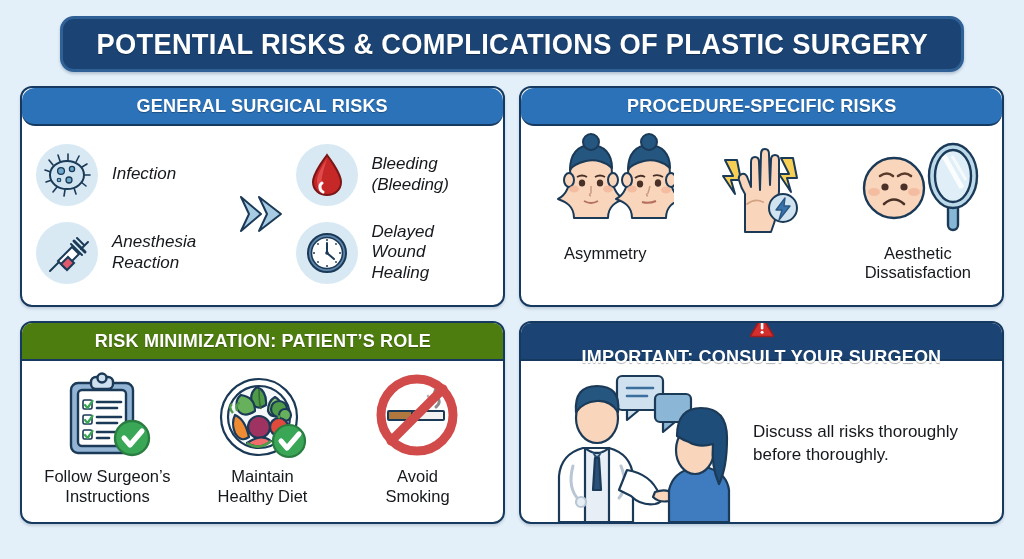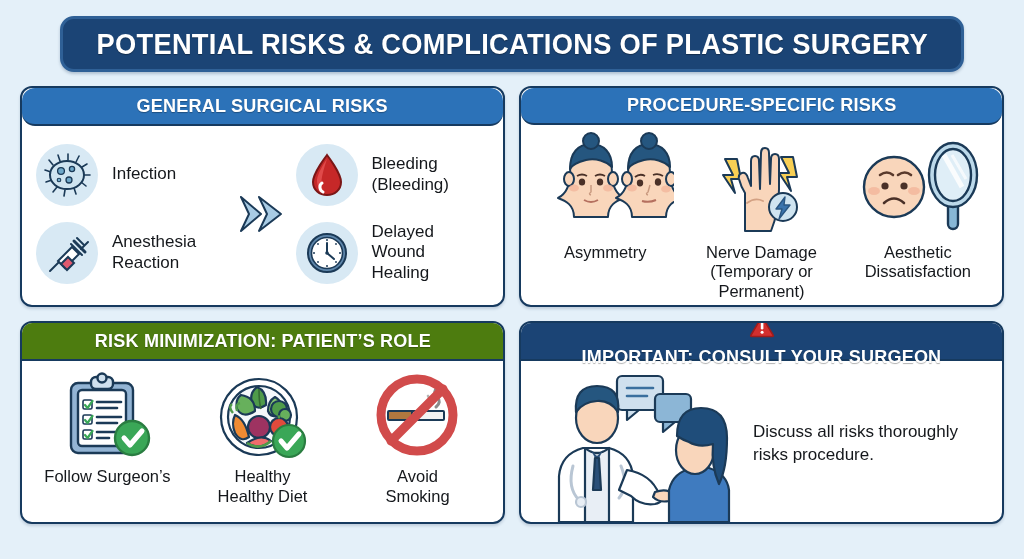--- a/index.html
+++ b/index.html
@@ -66,21 +66,21 @@
   
   .icircle {
     width: 62px; height: 62px; border-radius: 50%;
     background: #d8e9f4;
     display: flex; align-items: center; justify-content: center;
     flex: 0 0 auto;
   }
 
   
   .p1 { display: grid; grid-template-columns: 1fr 66px 1fr; align-items: center;
-        padding: 10px 14px 14px 14px; height: 100%; }
+        padding: 10px 14px 14px 14px; height: 100%; font-style: italic; }
   .p1-col { display: flex; flex-direction: column; gap: 16px; }
   .risk-row { display: flex; align-items: center; gap: 14px; }
   .risk-label { font-size: 17px; color: #15181c; line-height: 1.2; font-weight: 500; }
   .p1-arrow { display: flex; align-items: center; justify-content: center; }
 
   
   .p2 { display: grid; grid-template-columns: 1fr 1fr 1fr; padding: 6px 6px 4px 6px; height: 100%; }
   .p2-item { display: flex; flex-direction: column; align-items: center; justify-content: flex-start; gap: 8px; }
   .p2-art { height: 104px; display: flex; align-items: flex-end; justify-content: center; }
   .p2-cap { text-align: center; font-size: 16.5px; color: #15181c; line-height: 1.18; font-weight: 500; }
@@ -277,25 +277,20 @@
                 <g stroke="#1b3a57" stroke-width="2" stroke-linejoin="round" stroke-linecap="round">
                   <path d="M36 28 L24 28 L32 44 L22 44 L34 62 L30 48 L40 48 Z" fill="#f7cf54"></path>
                   <path d="M92 26 L80 26 L88 42 L78 42 L90 60 L86 46 L96 46 Z" fill="#f7cf54"></path>
                   <path d="M44 100 L44 62 q-4 -6 -6 -14 q-1 -5 3 -6 q4 -1 6 5 l3 8 L50 30 q0 -5 4 -5 q4 0 4 5 l1 28 L60 22 q0 -5 4 -5 q4 0 4 5 l1 31 L70 28 q0 -5 4 -5 q4 0 4 5 l0 30 q0 22 -8 42 Z" fill="#f9d6bb"></path>
                   <path d="M46 72 q8 -6 16 -2" fill="none" stroke="#d3a183" stroke-width="1.8"></path>
                   <circle cx="82" cy="76" r="14" fill="#cfe4f0"></circle>
                   <path d="M84 66 L75 78 L81 78 L78 88 L89 74 L83 74 Z" fill="#3a74ad" stroke="#2a5783" stroke-width="1.4"></path>
                 </g>
               </svg>
             </div>
-            <div class="p2-cap">
-              <div>Nerve Damage</div>
-              <div>(Temporary or</div>
-              <div>Permanent)</div>
-            </div>
           </div>
 
           <div class="p2-item">
             <div class="p2-art">
               <svg width="132" height="104" viewBox="0 0 132 104">
                 <g stroke="#1b3a57" stroke-width="2.4" stroke-linejoin="round">
                   <circle cx="42" cy="56" r="30" fill="#f9d6bb"></circle>
                   <path d="M28 44 q7 -5 13 0" fill="none" stroke="#5a3a2c" stroke-width="2.6" stroke-linecap="round"></path>
                   <path d="M46 44 q7 -5 13 0" fill="none" stroke="#5a3a2c" stroke-width="2.6" stroke-linecap="round"></path>
                   <circle cx="33" cy="55" r="3.6" fill="#4a3128" stroke="none"></circle>
@@ -355,20 +350,21 @@
                     <line x1="40" y1="63" x2="58" y2="63"></line>
                       <line x1="40" y1="69" x2="52" y2="69"></line>
                   </g>
                   <circle cx="75" cy="69" r="17" fill="#3aa757" stroke="#2a7d41"></circle>
                   <path d="M67 69 l6 7 l12 -14" fill="none" stroke="#ffffff" stroke-width="5" stroke-linecap="round" stroke-linejoin="round"></path>
                 </g>
               </svg>
             </div>
             <div class="p3-cap">
               <div>Follow Surgeon’s</div>
+              <div>Instructions</div>
             </div>
           </div>
 
           <div class="p3-item">
             <div class="p3-art">
               <svg width="104" height="92" viewBox="0 0 104 92">
                 <g stroke="#1b3a57" stroke-width="2.2" stroke-linejoin="round">
                   <circle cx="48" cy="48" r="38" fill="#ffffff"></circle>
                   <circle cx="48" cy="48" r="31" fill="#f4f8fb"></circle>
 
@@ -390,21 +386,21 @@
 
                   <path d="M36 74 q12 8 24 -2 q-10 -8 -24 2 Z" fill="#ef6d6d"></path>
                   <path d="M36 74 q12 8 24 -2" fill="none" stroke="#4f9b4a" stroke-width="2.6"></path>
                   <circle cx="48" cy="33" r="0" fill="none"></circle>
                   <circle cx="78" cy="72" r="16" fill="#3aa757" stroke="#2a7d41"></circle>
                   <path d="M70 72 l6 7 l12 -14" fill="none" stroke="#ffffff" stroke-width="5" stroke-linecap="round" stroke-linejoin="round"></path>
                 </g>
               </svg>
             </div>
             <div class="p3-cap">
-              <div>Healthy</div>
+              <div>Maintain</div>
               <div>Healthy Diet</div>
             </div>
           </div>
 
           <div class="p3-item">
             <div class="p3-art">
               <svg width="96" height="92" viewBox="0 0 96 92">
                 <g stroke-linejoin="round">
                   <rect x="18" y="42" width="26" height="9" rx="1" fill="#b0783f" stroke="#1b3a57" stroke-width="2"></rect>
                   <rect x="42" y="42" width="32" height="9" rx="1" fill="#f2f2f2" stroke="#1b3a57" stroke-width="2"></rect>
@@ -465,20 +461,20 @@
                 <path d="M120 126 q12 -4 18 2 q4 5 -4 7 q-10 2 -16 -4 Z" fill="#f9d6bb"></path>
 
                 <path d="M134 156 L134 124 q4 -18 24 -22 l16 0 q18 6 20 22 L194 156 Z" fill="#3f7bbf"></path>
                 <ellipse cx="160" cy="84" rx="19" ry="24" fill="#f9d6bb"></ellipse>
                 <path d="M142 70 q0 -28 24 -28 q26 0 26 30 q0 30 -8 46 q-8 -18 -6 -40 q-14 4 -24 -2 q-6 -2 -12 -6 Z" fill="#1f4d7a"></path>
               </g>
             </svg>
           </div>
           <div class="p4-text">
             <div>Discuss all risks thoroughly</div>
-            <div>risks procedure.</div>
+            <div>before thoroughly.</div>
           </div>
         </div>
       </div>
     </div>
 
   </div>
 </div>
 
 </body></html>

